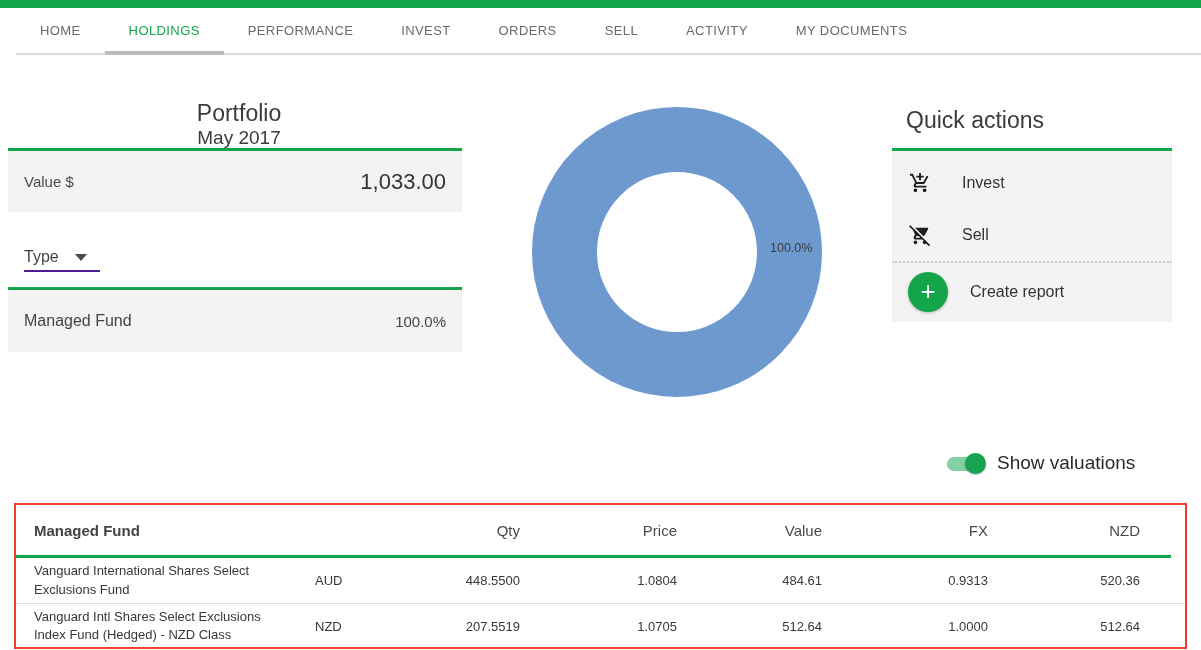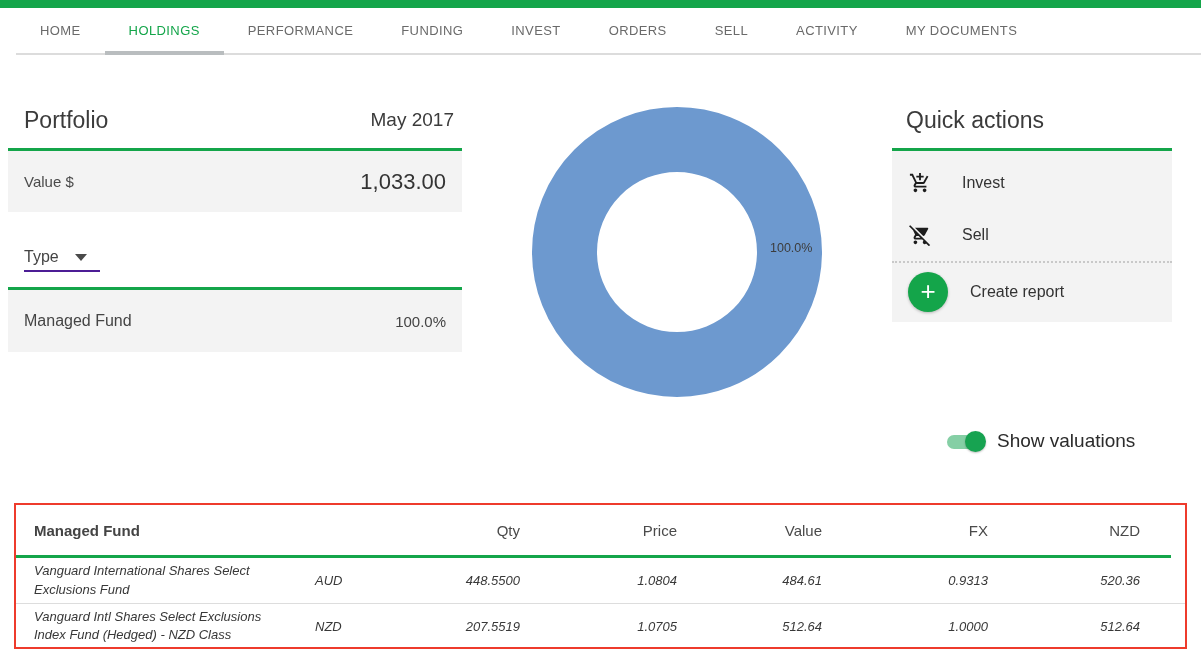--- a/index.html
+++ b/index.html
@@ -11,21 +11,21 @@
   .nav { position:absolute; left:16px; top:8px; width:1201px; height:47px; background:#fff;
          border-bottom:2px solid #dcdcdc; display:flex; align-items:stretch; }
   .nav-item { position:relative; display:flex; align-items:center; padding:0 24px;
               font-size:13px; letter-spacing:.4px; color:#6a6a6a; cursor:pointer; white-space:nowrap; }
   .nav-item.active { color:#14a54a; }
   .tab-underline { position:absolute; left:0; bottom:-2px; width:100%; height:4px; background:#b9bdbf; }
 
   
   .p-head { position:absolute; left:8px; top:100px; width:454px; height:40px;
             display:flex; justify-content:space-between; align-items:center;
-            padding:0 8px 0 16px; }
+            padding:0 8px 0 16px;flex-direction:column; }
   .p-title { font-size:23px; color:#3b3b3b; }
   .p-period { font-size:19px; color:#3b3b3b; }
   .greenline { position:absolute; background:#14a54a; height:3px; }
   .l1 { left:8px; top:148px; width:454px; }
   .l2 { left:8px; top:287px; width:454px; }
   .grayrow { position:absolute; left:8px; width:454px; background:#f3f3f3;
              display:flex; justify-content:space-between; align-items:center; padding:0 16px; }
   .value-row { top:151px; height:61px; }
   .value-label { font-size:15px; color:#4a4a4a; }
   .value-amount { font-size:22px; color:#333; }
@@ -55,54 +55,53 @@
   .qa-icon svg { width:22px; height:22px; fill:#1c1c1c; }
   .qa-label { font-size:16px; color:#333; margin-left:30px; }
   .qa-divider { border-top:2px dotted #c9c9c9; margin:0; }
   .qa-item.report { height:58px; }
   .fab { width:40px; height:40px; flex:0 0 40px; border-radius:50%; background:#14a54a;
          display:flex; align-items:center; justify-content:center; box-shadow:0 1px 3px rgba(0,0,0,.25); }
   .fab span { color:#fff; font-size:26px; line-height:1; font-weight:400; margin-top:-2px; }
   .qa-item.report .qa-label { margin-left:22px; }
 
   
-  .val-row { position:absolute; left:947px; top:430px; display:flex; align-items:center; gap:14px; }
+  .val-row { position:absolute; left:947px; top:452px; display:flex; align-items:center; gap:14px; }
   .switch { position:relative; width:36px; height:17px; cursor:pointer; }
   .switch .track { position:absolute; left:0; top:2px; width:36px; height:14px;
                    border-radius:8px; background:#85cfa5; }
   .switch .knob { position:absolute; right:-3px; top:-2px; width:21px; height:21px;
                   border-radius:50%; background:#17a351; box-shadow:0 1px 2px rgba(0,0,0,.25); }
   .val-label { font-size:19px; color:#2b2b2b; }
 
   
   .htable { position:absolute; left:14px; top:503px; width:1173px; height:146px;
             border:2px solid #ee3b2c; background:#fff; }
   .hrow { display:grid; grid-template-columns:281px 62px 143px 157px 145px 166px 152px;
           align-items:center; padding-left:18px; }
   .hrow .num { text-align:right; }
   .thead { height:50px; font-size:15px; color:#4a4a4a; }
   .thead .fund { font-weight:bold; color:#444; }
   .table-greenline { height:3px; background:#14a54a; margin-right:14px; }
-  .trow { height:45px; font-size:13px; color:#383838;font-style:italic; }
+  .trow { height:45px; font-size:13px; color:#383838; }
   .trow + .trow { border-top:1px solid #ddd; }
   .fund-name { max-width:245px; line-height:1.4; }
 </style>
 </head>
 <body>
 
 <div class="topbar"></div>
 
 <nav class="nav">
   <div class="nav-item">HOME</div>
   <div class="nav-item active">
     <span>HOLDINGS</span>
     <div class="tab-underline"></div>
   </div>
   <div class="nav-item">PERFORMANCE</div>
-  <div class="nav-item">FUNDING</div>
   <div class="nav-item">INVEST</div>
   <div class="nav-item">ORDERS</div>
   <div class="nav-item">SELL</div>
   <div class="nav-item">ACTIVITY</div>
   <div class="nav-item">MY DOCUMENTS</div>
 </nav>
 
 <div class="p-head">
   <div class="p-title">Portfolio</div>
   <div class="p-period">May 2017</div>

